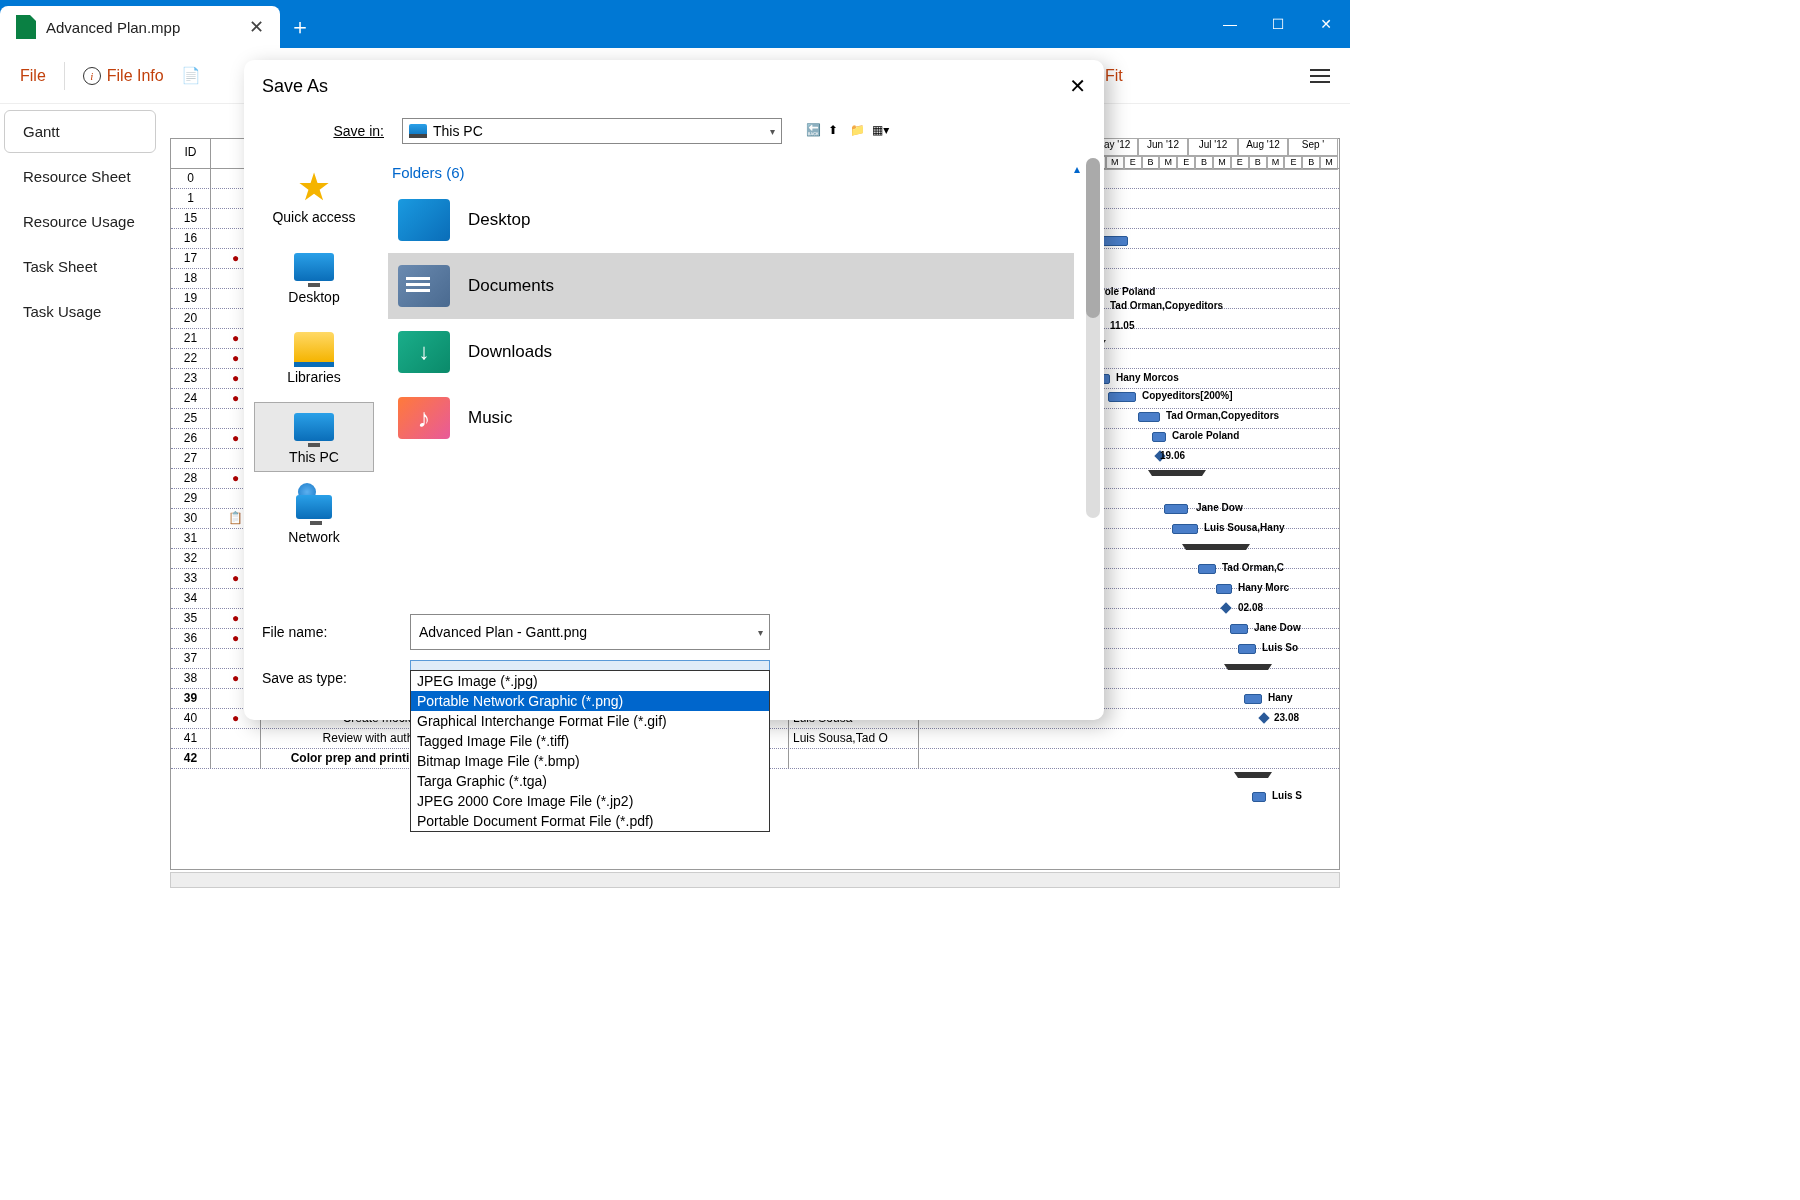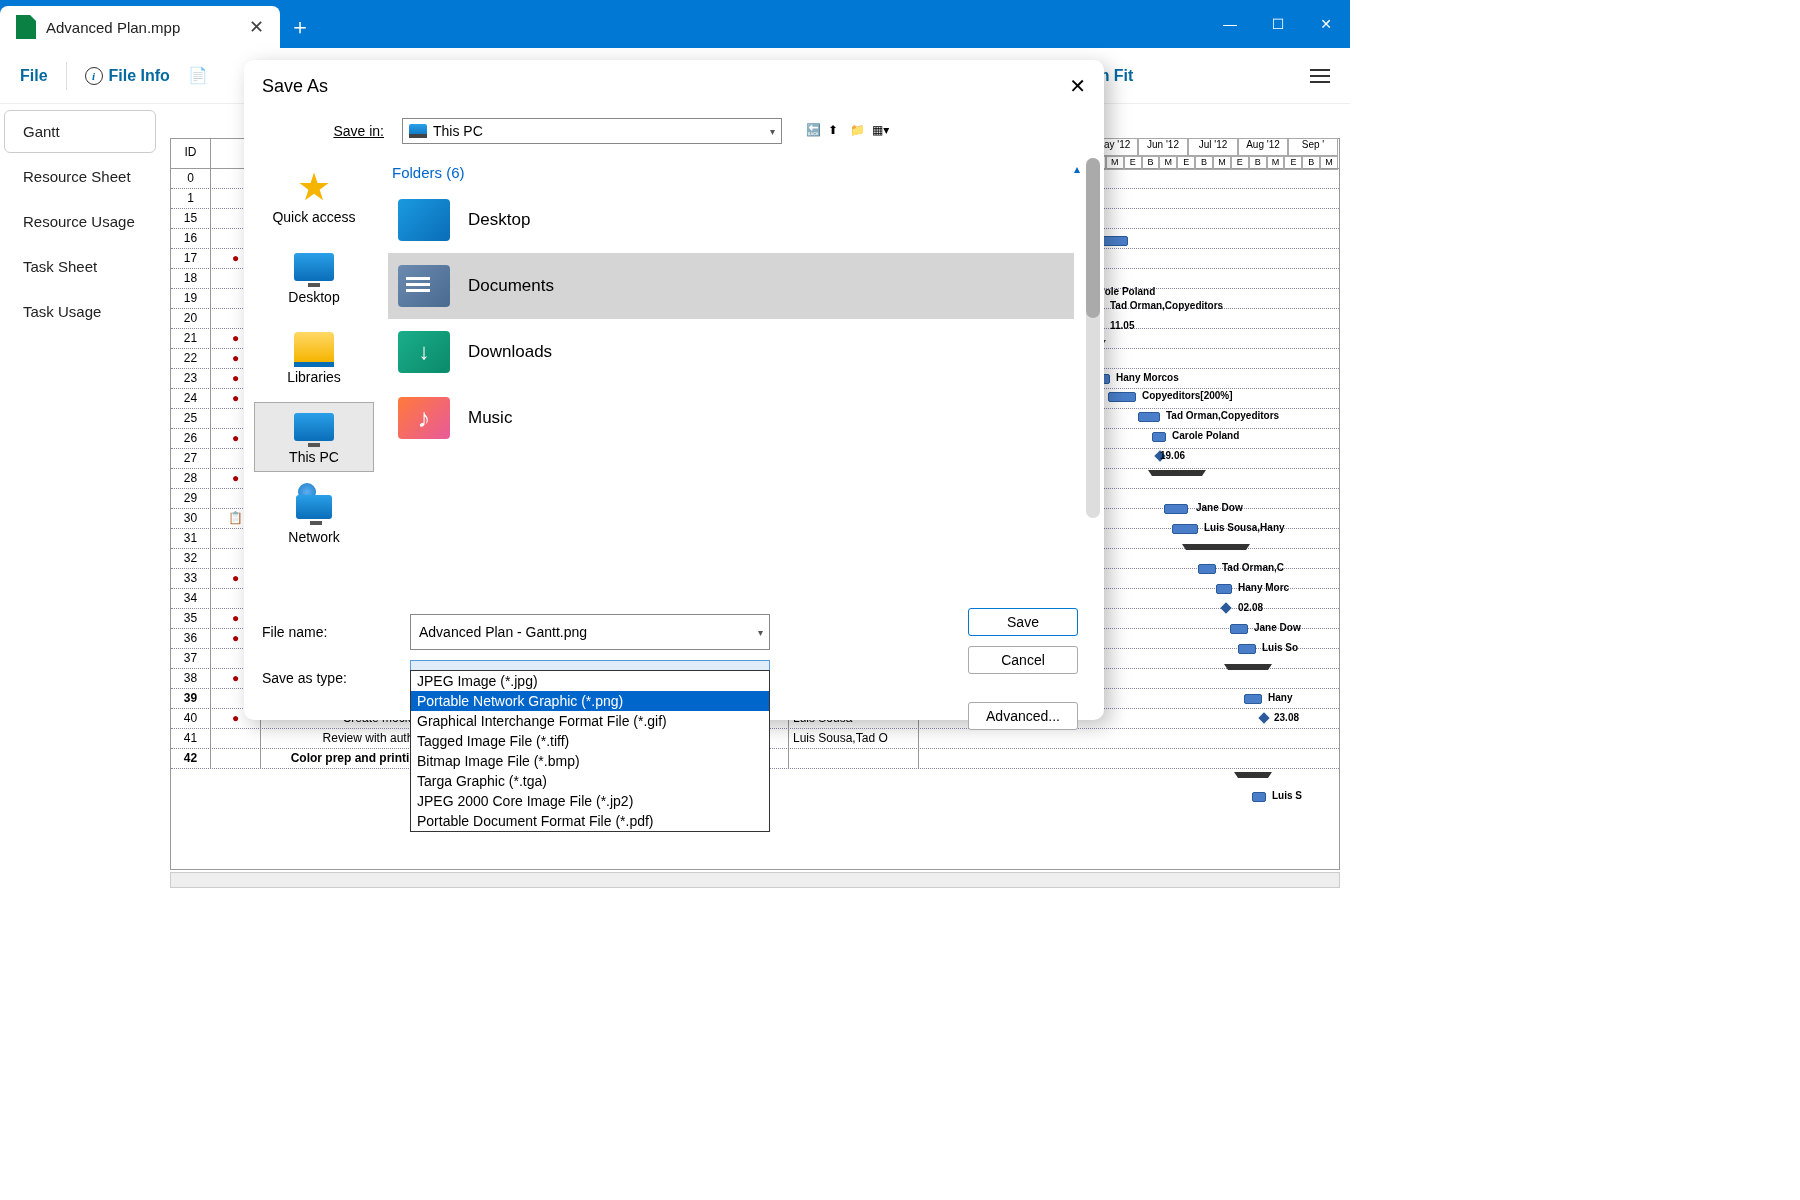--- a/index.html
+++ b/index.html
@@ -10,21 +10,21 @@
 .tab { background: #fff; margin-top: 6px; border-radius: 8px 8px 0 0; display: flex; align-items: center; padding: 0 16px; gap: 10px; width: 280px; }
 .tab-icon { width: 20px; height: 24px; background: linear-gradient(135deg, #0a8043, #0a8043); clip-path: polygon(0 0, 70% 0, 100% 25%, 100% 100%, 0 100%); }
 .tab-title { font-size: 15px; color: #222; flex: 1; }
 .tab-close { font-size: 18px; color: #444; cursor: pointer; }
 .new-tab { display: flex; align-items: center; justify-content: center; width: 40px; color: #fff; font-size: 22px; margin-top: 6px; }
 .win-controls { margin-left: auto; display: flex; }
 .win-btn { width: 48px; display: flex; align-items: center; justify-content: center; color: #fff; font-size: 14px; }
 
 
 .toolbar { height: 56px; display: flex; align-items: center; padding: 0 20px; gap: 18px; border-bottom: 1px solid #eee; }
-.tool-item { font-size: 16px; color: #0369a1; display: flex; align-items: center; gap: 6px; font-weight: bold; }
+.tool-item { font-size: 16px; color: #c2410c; display: flex; align-items: center; gap: 6px; }
 .tool-sep { width: 1px; height: 28px; background: #ddd; }
 .info-icon { width: 18px; height: 18px; border: 1.5px solid #333; border-radius: 50%; display: flex; align-items: center; justify-content: center; font-size: 11px; font-style: italic; font-family: serif; }
 .hamburger { margin-left: auto; display: flex; flex-direction: column; gap: 4px; }
 .hamburger span { width: 20px; height: 2px; background: #333; }
 
 
 .leftnav { position: absolute; left: 0; top: 108px; width: 160px; }
 .nav-item { padding: 12px 18px; font-size: 15px; color: #222; border: 1px solid transparent; border-radius: 6px; margin: 2px 4px; }
 .nav-item.active { border-color: #ccc; background: #fff; }
 
@@ -650,20 +650,14 @@
     <div class="dropdown" id="type-dropdown">
         <div class="dd-item">JPEG Image (*.jpg)</div>
         <div class="dd-item sel">Portable Network Graphic (*.png)</div>
         <div class="dd-item">Graphical Interchange Format File (*.gif)</div>
         <div class="dd-item">Tagged Image File (*.tiff)</div>
         <div class="dd-item">Bitmap Image File (*.bmp)</div>
         <div class="dd-item">Targa Graphic (*.tga)</div>
         <div class="dd-item">JPEG 2000 Core Image File (*.jp2)</div>
         <div class="dd-item">Portable Document Format File (*.pdf)</div>
       </div>
-    <div class="btn-col">
-      <div class="dlg-btn primary">Save</div>
-      <div class="dlg-btn">Cancel</div>
-      <div style="height:8px"></div>
-      <div class="dlg-btn">Advanced...</div>
-    </div>
   </div>
 </div>
 
 </body></html>

